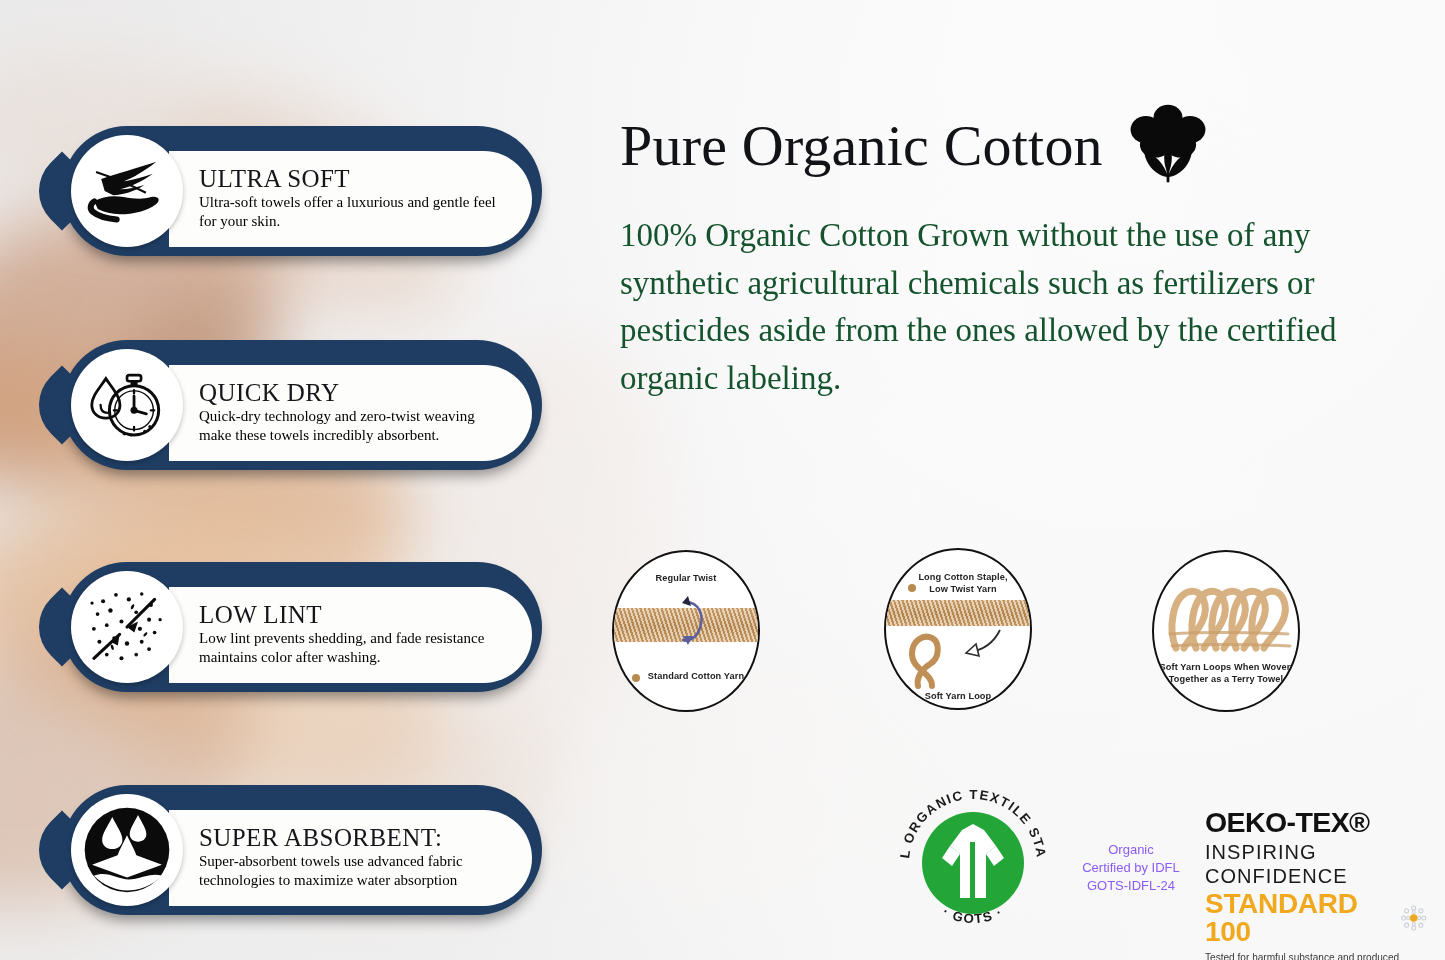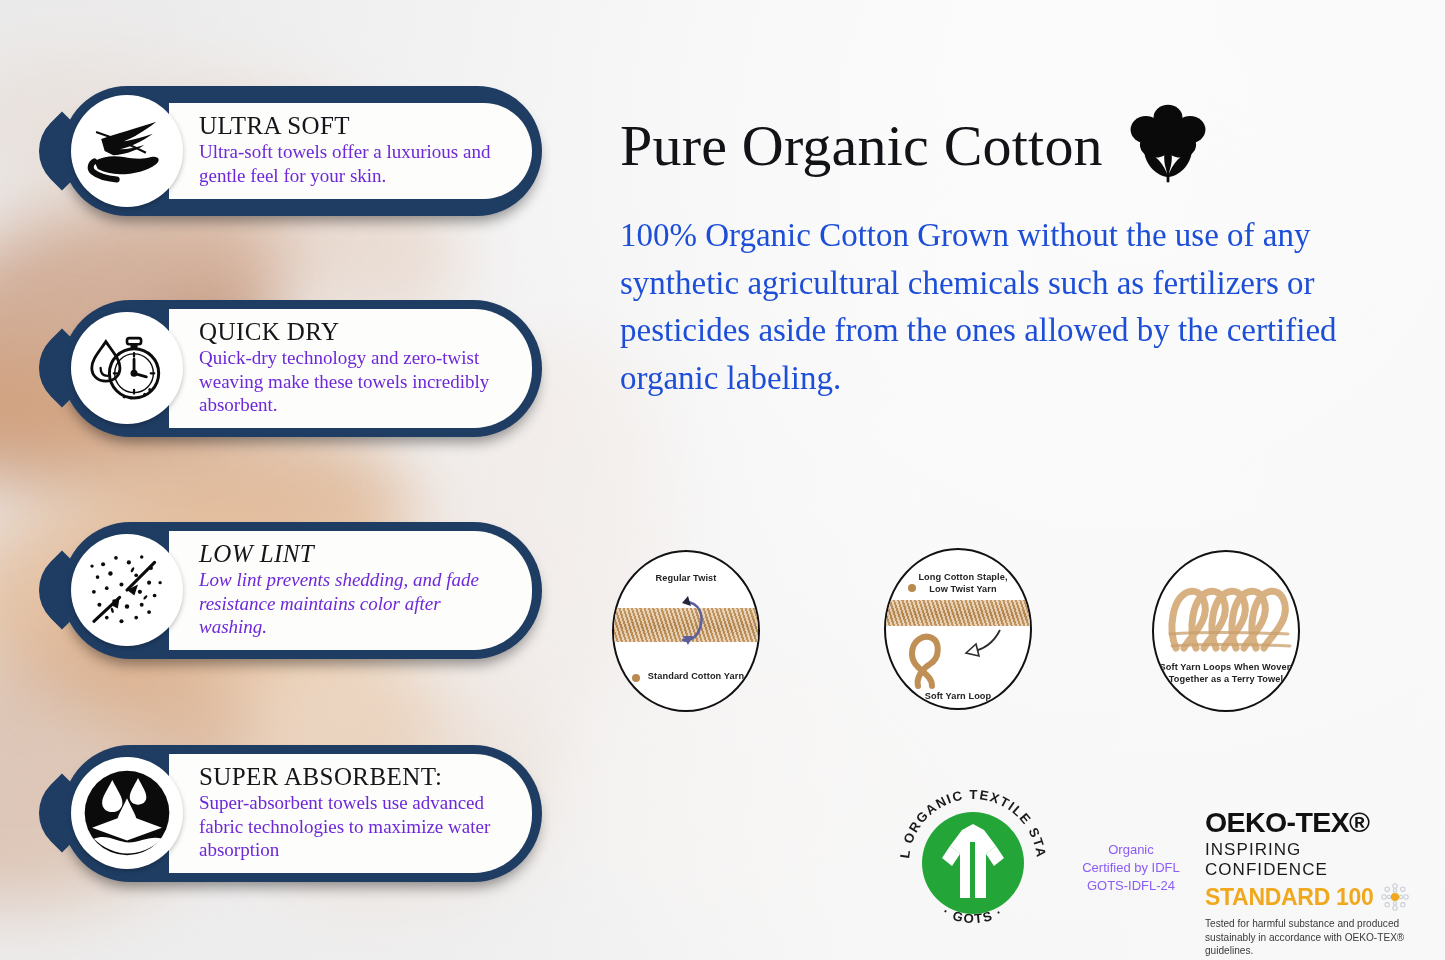--- a/index.html
+++ b/index.html
@@ -46,22 +46,23 @@
     display:flex;
     align-items:center;
   }
   .pill-shape {
     position:relative;
     width:100%;
     background:#1f3d63;
     border-radius:70px;
     padding:9px 10px 9px 9px;
     display:flex;
-    align-items:center;
+    align-items:flex-end;
     box-shadow:0 9px 14px -4px rgba(0,0,0,.42);
+    margin-top:40px;
   }
   
   .tail {
     position:absolute;
     left:-28px; top:50%;
     width:56px; height:56px;
     margin-top:-28px;
     background:#1f3d63;
     border-radius:0 0 0 40px;
     transform:rotate(45deg);
@@ -87,22 +88,22 @@
     display:flex; flex-direction:column; justify-content:center;
   }
   .pill-title {
     font-size:25px;
     letter-spacing:.4px;
     color:#15161a;
     line-height:1.08;
     font-weight:400;
   }
   .pill-desc {
-    font-size:19px;
-    color:#6d28d9;
+    font-size:15px;
+    color:#000000;
     line-height:1.24;
     margin-top:1px;
   }
 
   
   .headline {
     position:absolute;
     left:620px; top:104px;
     display:flex; align-items:center; gap:22px;
   }
@@ -113,21 +114,21 @@
     letter-spacing:.2px;
     line-height:1;
     white-space:nowrap;
   }
   .paragraph {
     position:absolute;
     left:620px; top:212px;
     width:800px;
     font-size:33px;
     line-height:1.44;
-    color:#1d4ed8;
+    color:#14532d;
     font-weight:400;
   }
 
   
   .circles { position:absolute; left:612px; top:548px; width:720px; height:170px; }
   .yarn-circle {
     position:absolute;
     width:148px; height:162px;
     border:2.5px solid #111;
     border-radius:50%;
@@ -190,27 +191,27 @@
   }
 
   .oeko { position:absolute; left:312px; top:25px; width:222px; }
   .oeko-title {
     font-family:"Liberation Sans", sans-serif;
     font-size:28.5px; font-weight:700; color:#111;
     letter-spacing:-.6px; line-height:1;
   }
   .oeko-sub {
     font-family:"Liberation Sans", sans-serif;
-    font-size:17px; font-weight:400; color:#1a1a1a;
+    font-size:20px; font-weight:400; color:#1a1a1a;
     letter-spacing:1.05px; line-height:1.2; margin-top:3px;
   }
   .oeko-std-row { display:flex; align-items:center; gap:6px; margin-top:2px; }
   .oeko-std {
     font-family:"Liberation Sans", sans-serif;
-    font-size:23px; font-weight:700; color:#f0a81e;
+    font-size:28px; font-weight:700; color:#f0a81e;
     letter-spacing:-.3px; line-height:1;
   }
   .oeko-fine {
     font-family:"Liberation Sans", sans-serif;
     font-size:10.1px; color:#3a3a3a; line-height:1.34;
     margin-top:5px;
   }
   .oeko-fine .row { display:flex; justify-content:flex-start; }
 </style>
 </head>
@@ -270,21 +271,21 @@
           <path d="M76 74 A26 26 0 0 1 44 82" fill="none" stroke="#0b0b0b" stroke-width="2.6" stroke-linecap="round" stroke-dasharray="1 7"></path>
         </svg>
       </div>
       <div class="pill-body">
         <div class="pill-title">QUICK DRY</div>
         <div class="pill-desc">Quick-dry technology and zero-twist weaving make these towels incredibly absorbent.</div>
       </div>
     </div>
   </div>
 
-  <div class="pill" style="left:62px; top:522px;font-style:italic;">
+  <div class="pill" style="left:62px; top:522px;">
     <div class="pill-shape">
       <div class="tail"></div>
       <div class="icon-circle">
         <svg width="92" height="92" viewBox="0 0 100 100">
           <g fill="#0b0b0b">
             <circle cx="24" cy="22" r="2.2"></circle>
               <circle cx="38" cy="15" r="2"></circle>
               <circle cx="52" cy="20" r="2.3"></circle>
             <circle cx="66" cy="14" r="1.9"></circle>
               <circle cx="76" cy="26" r="2.2"></circle>

